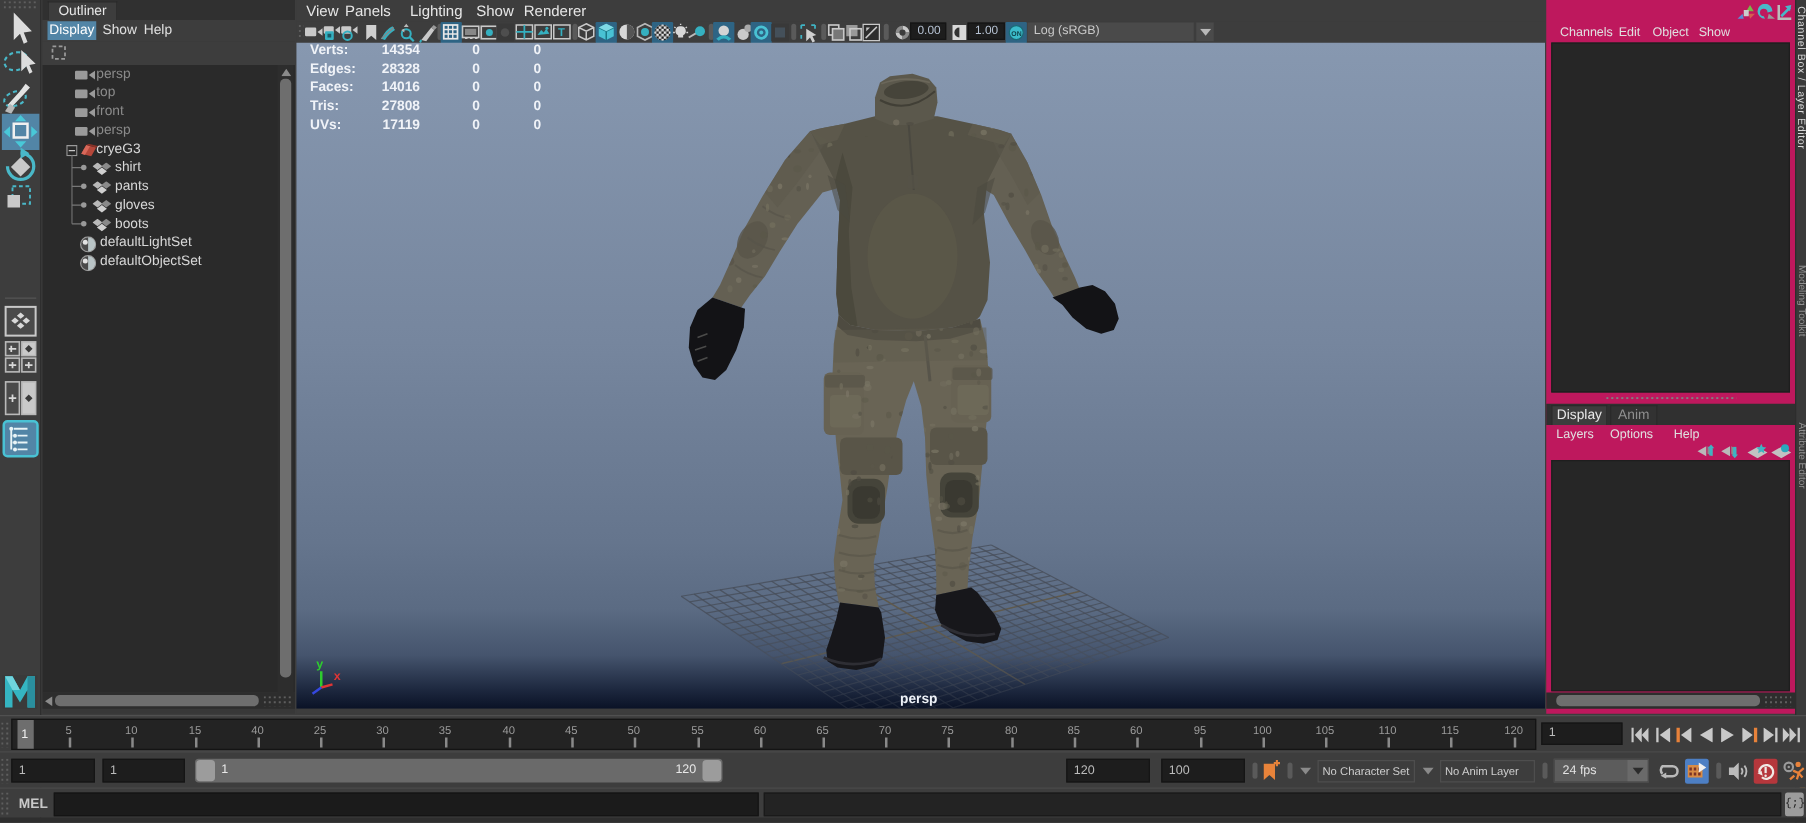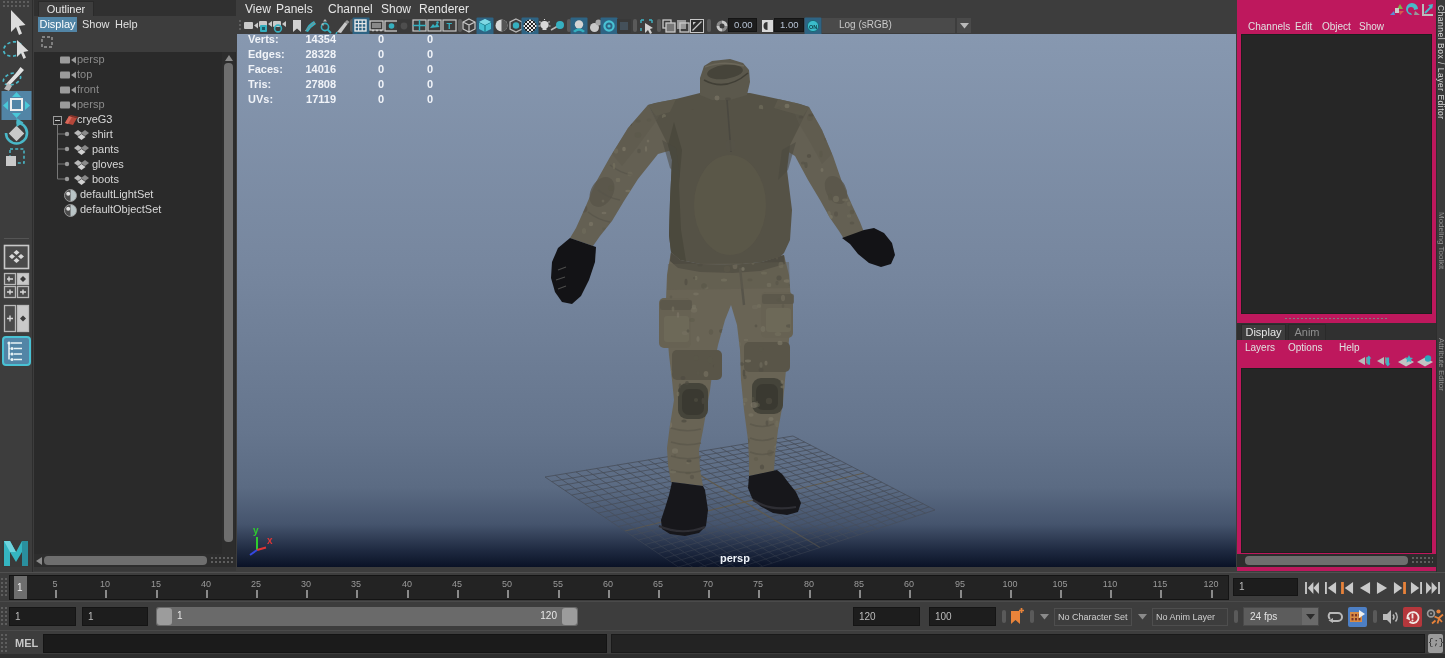--- a/index.html
+++ b/index.html
@@ -184,21 +184,21 @@
         </svg>
     <div class="abs" style="left:10px;top:2px;width:163px;height:9px;background:#6e6e6e;border-radius:4px"></div>
     <div class="abs grip" style="left:177px;top:3px;width:23px;height:8px"></div>
   </div>
 </div>
 
 <div class="abs" style="left:237px;top:0;width:999px;height:571px;background:#3d3d3d">
   <div class="abs" style="left:0;top:0;width:999px;height:17px;color:#e6e6e6;font-size:12px">
     <span class="abs" style="left:8px;top:2px">View</span>
     <span class="abs" style="left:39px;top:2px">Panels</span>
-    <span class="abs" style="left:91px;top:2px">Channel</span>
+    <span class="abs" style="left:91px;top:2px">Lighting</span>
     <span class="abs" style="left:144px;top:2px">Show</span>
     <span class="abs" style="left:182px;top:2px">Renderer</span>
     <span class="abs" style="left:241px;top:16px">Panels</span>
   </div>
   <div class="abs" style="left:0;top:17px;width:999px;height:17px;background:#3d3d3d">
         <div class="abs grip" style="left:2px;top:3px;width:4px;height:11px"></div>
         <svg class="abs" style="left:7px;top:2px;overflow:visible" width="14" height="14" viewBox="0 0 14 14">
           <rect x="0" y="3" width="9" height="7" rx="1" fill="#c9c9c9"></rect>
           <path d="M10 6.5 L14 3.5 V9.5 Z" fill="#c9c9c9"></path>
         </svg>
@@ -347,21 +347,21 @@
           <rect x="1" y="1" width="11" height="12" fill="#d8d8d8"></rect>
           <path d="M6.5 3 a4 4 0 0 0 0 8 Z" fill="#333"></path>
         </svg>
         <div class="abs fld" style="left:537px;top:1px;width:30px;height:14px;line-height:12px;font-size:9.5px;color:#b7c3d4">1.00</div>
         <svg class="abs" style="left:569px;top:2px;overflow:visible" width="14" height="14" viewBox="0 0 14 14">
           <rect x="-1.5" y="-1.5" width="17" height="17" fill="#2e6484" rx="1"></rect>
           <circle cx="7" cy="7" r="5.6" fill="#3bbccb"></circle>
           <circle cx="7" cy="7" r="5.6" fill="none" stroke="#1a6a76" stroke-width="1"></circle>
           <text x="3.1" y="9.6" font-size="5.5" fill="#10444c" font-weight="bold" font-family="Liberation Sans">ON</text>
         </svg>
-        <div class="abs" style="left:585px;top:1px;width:133px;height:15px;background:#4a4a4a;color:#c9c9c9;font-size:10px;line-height:14px;padding-left:17px">Log (sRGB)</div>
+        <div class="abs" style="left:585px;top:1px;width:133px;height:15px;background:#4a4a4a;color:#c9c9c9;font-size:10px;line-height:14px;padding-left:5px">Log (sRGB)</div>
         <div class="abs" style="left:720px;top:1px;width:14px;height:15px;background:#4a4a4a">
           <svg class="abs" style="left:3px;top:5px" width="9" height="6">
             <path d="M0 0 h9 l-4.5 5.5 Z" fill="#b9b9b9"></path>
           </svg>
         </div>
       </div>
   <svg class="abs" style="left:0;top:34px" width="999" height="533" viewBox="0 0 999 533">
     <defs>
       <linearGradient id="bgg" x1="0" y1="0" x2="0" y2="1">
         <stop offset="0" stop-color="#8798b0"></stop>

